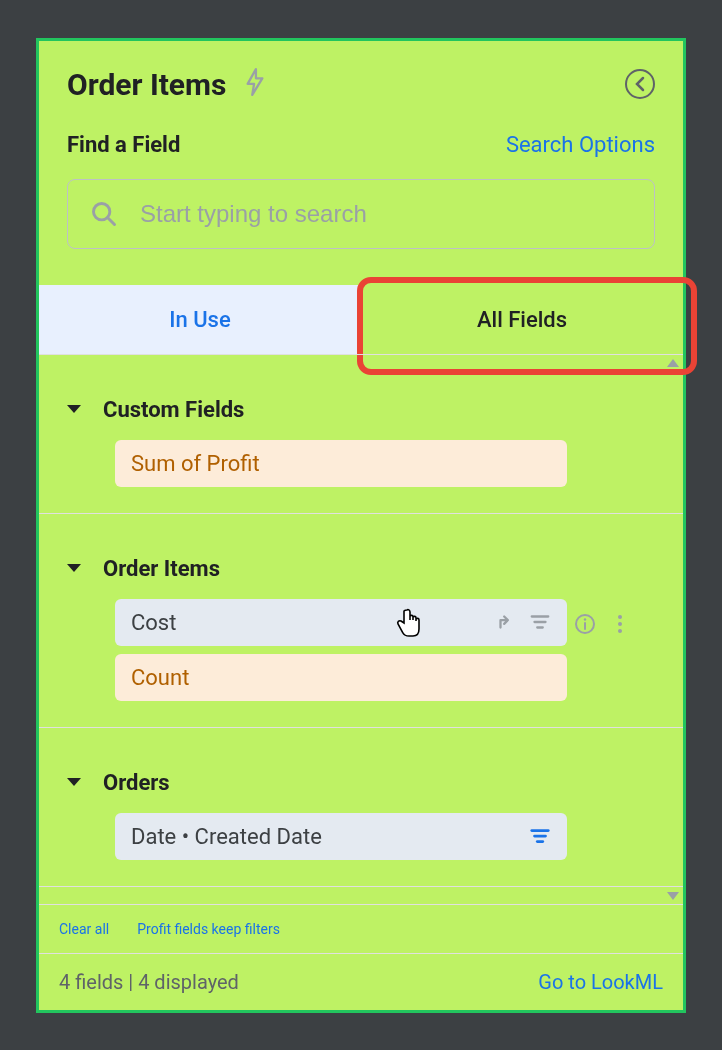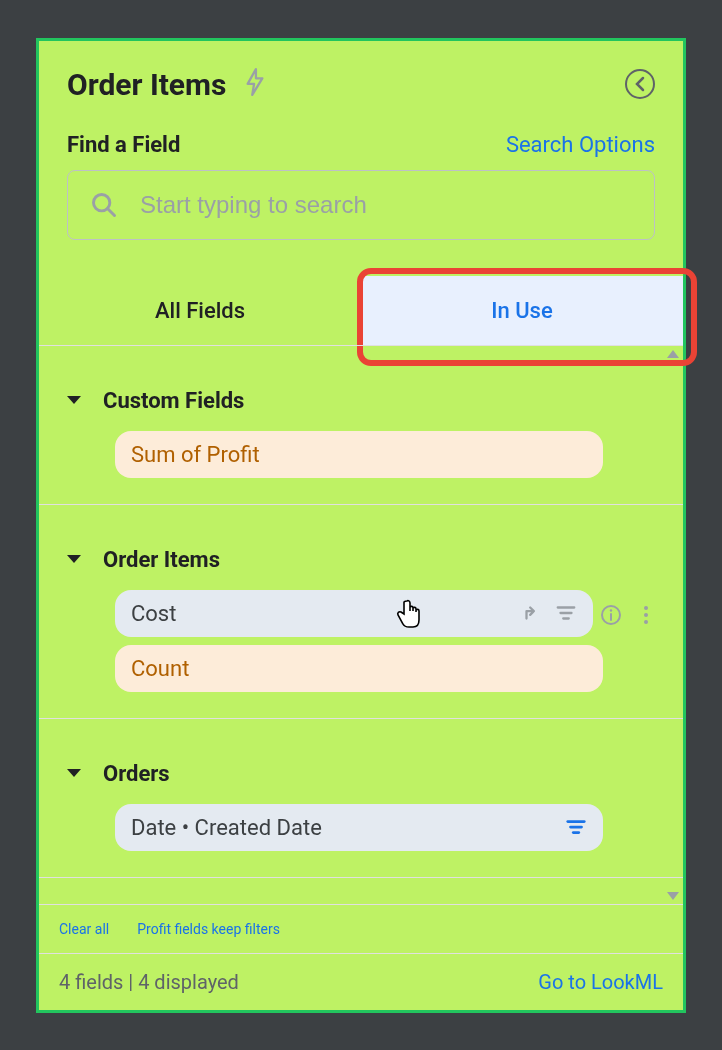--- a/index.html
+++ b/index.html
@@ -47,21 +47,21 @@
       justify-content: center;
       cursor: pointer;
     }
     .search-section {
       padding: 30px 28px 0 28px;
     }
     .search-labels {
       display: flex;
       justify-content: space-between;
       align-items: center;
-      margin-bottom: 13px;
+      margin-bottom: 22px;
     }
     .find-label {
       font-size: 22px;
       font-weight: 700;
       color: #202124;
     }
     .search-options {
       font-size: 22px;
       color: #1a73e8;
       cursor: pointer;
@@ -132,30 +132,30 @@
       cursor: pointer;
       margin-bottom: 18px;
     }
     .group-title {
       font-size: 22px;
       font-weight: 700;
       color: #202124;
     }
     .field {
       margin-left: 48px;
-      border-radius: 16px;
+      border-radius: 6px;
       padding: 11px 16px;
       font-size: 22px;
       margin-bottom: 4px;
       display: flex;
       align-items: center;
       justify-content: space-between;
       cursor: pointer;
       min-height: 46px;
-      width: 488px;
+      width: 452px;
     }
     .field.orange {
       background: #fdecd9;
       color: #b06000;
     }
     .field.blue {
       background: #e4eaf1;
       color: #3c4043;
     }
     .field-row {
@@ -268,22 +268,22 @@
     <div class="search-box">
       <svg width="28" height="28" viewBox="0 0 24 24">
         <circle cx="10" cy="10" r="7" fill="none" stroke="#9aa0a6" stroke-width="2.5"></circle>
         <line x1="15" y1="15" x2="21" y2="21" stroke="#9aa0a6" stroke-width="2.5" stroke-linecap="round"></line>
       </svg>
       <input class="search-input" type="text" placeholder="Start typing to search" style="">
     </div>
   </div>
 
   <div class="tabs" style="position:relative;">
+    <div class="tab active">In Use</div>
     <div class="tab">All Fields</div>
-    <div class="tab active">In Use</div>
     <div class="highlight-box" style="left:318px; top:-8px; width:340px; height:98px;"></div>
   </div>
 
   <div class="groups-wrap">
     <div class="scroll-indicator-top"></div>
     <div class="groups" style="position:relative;">
 
       <div class="group">
         <div class="group-header">
           <div class="caret-down"></div>

